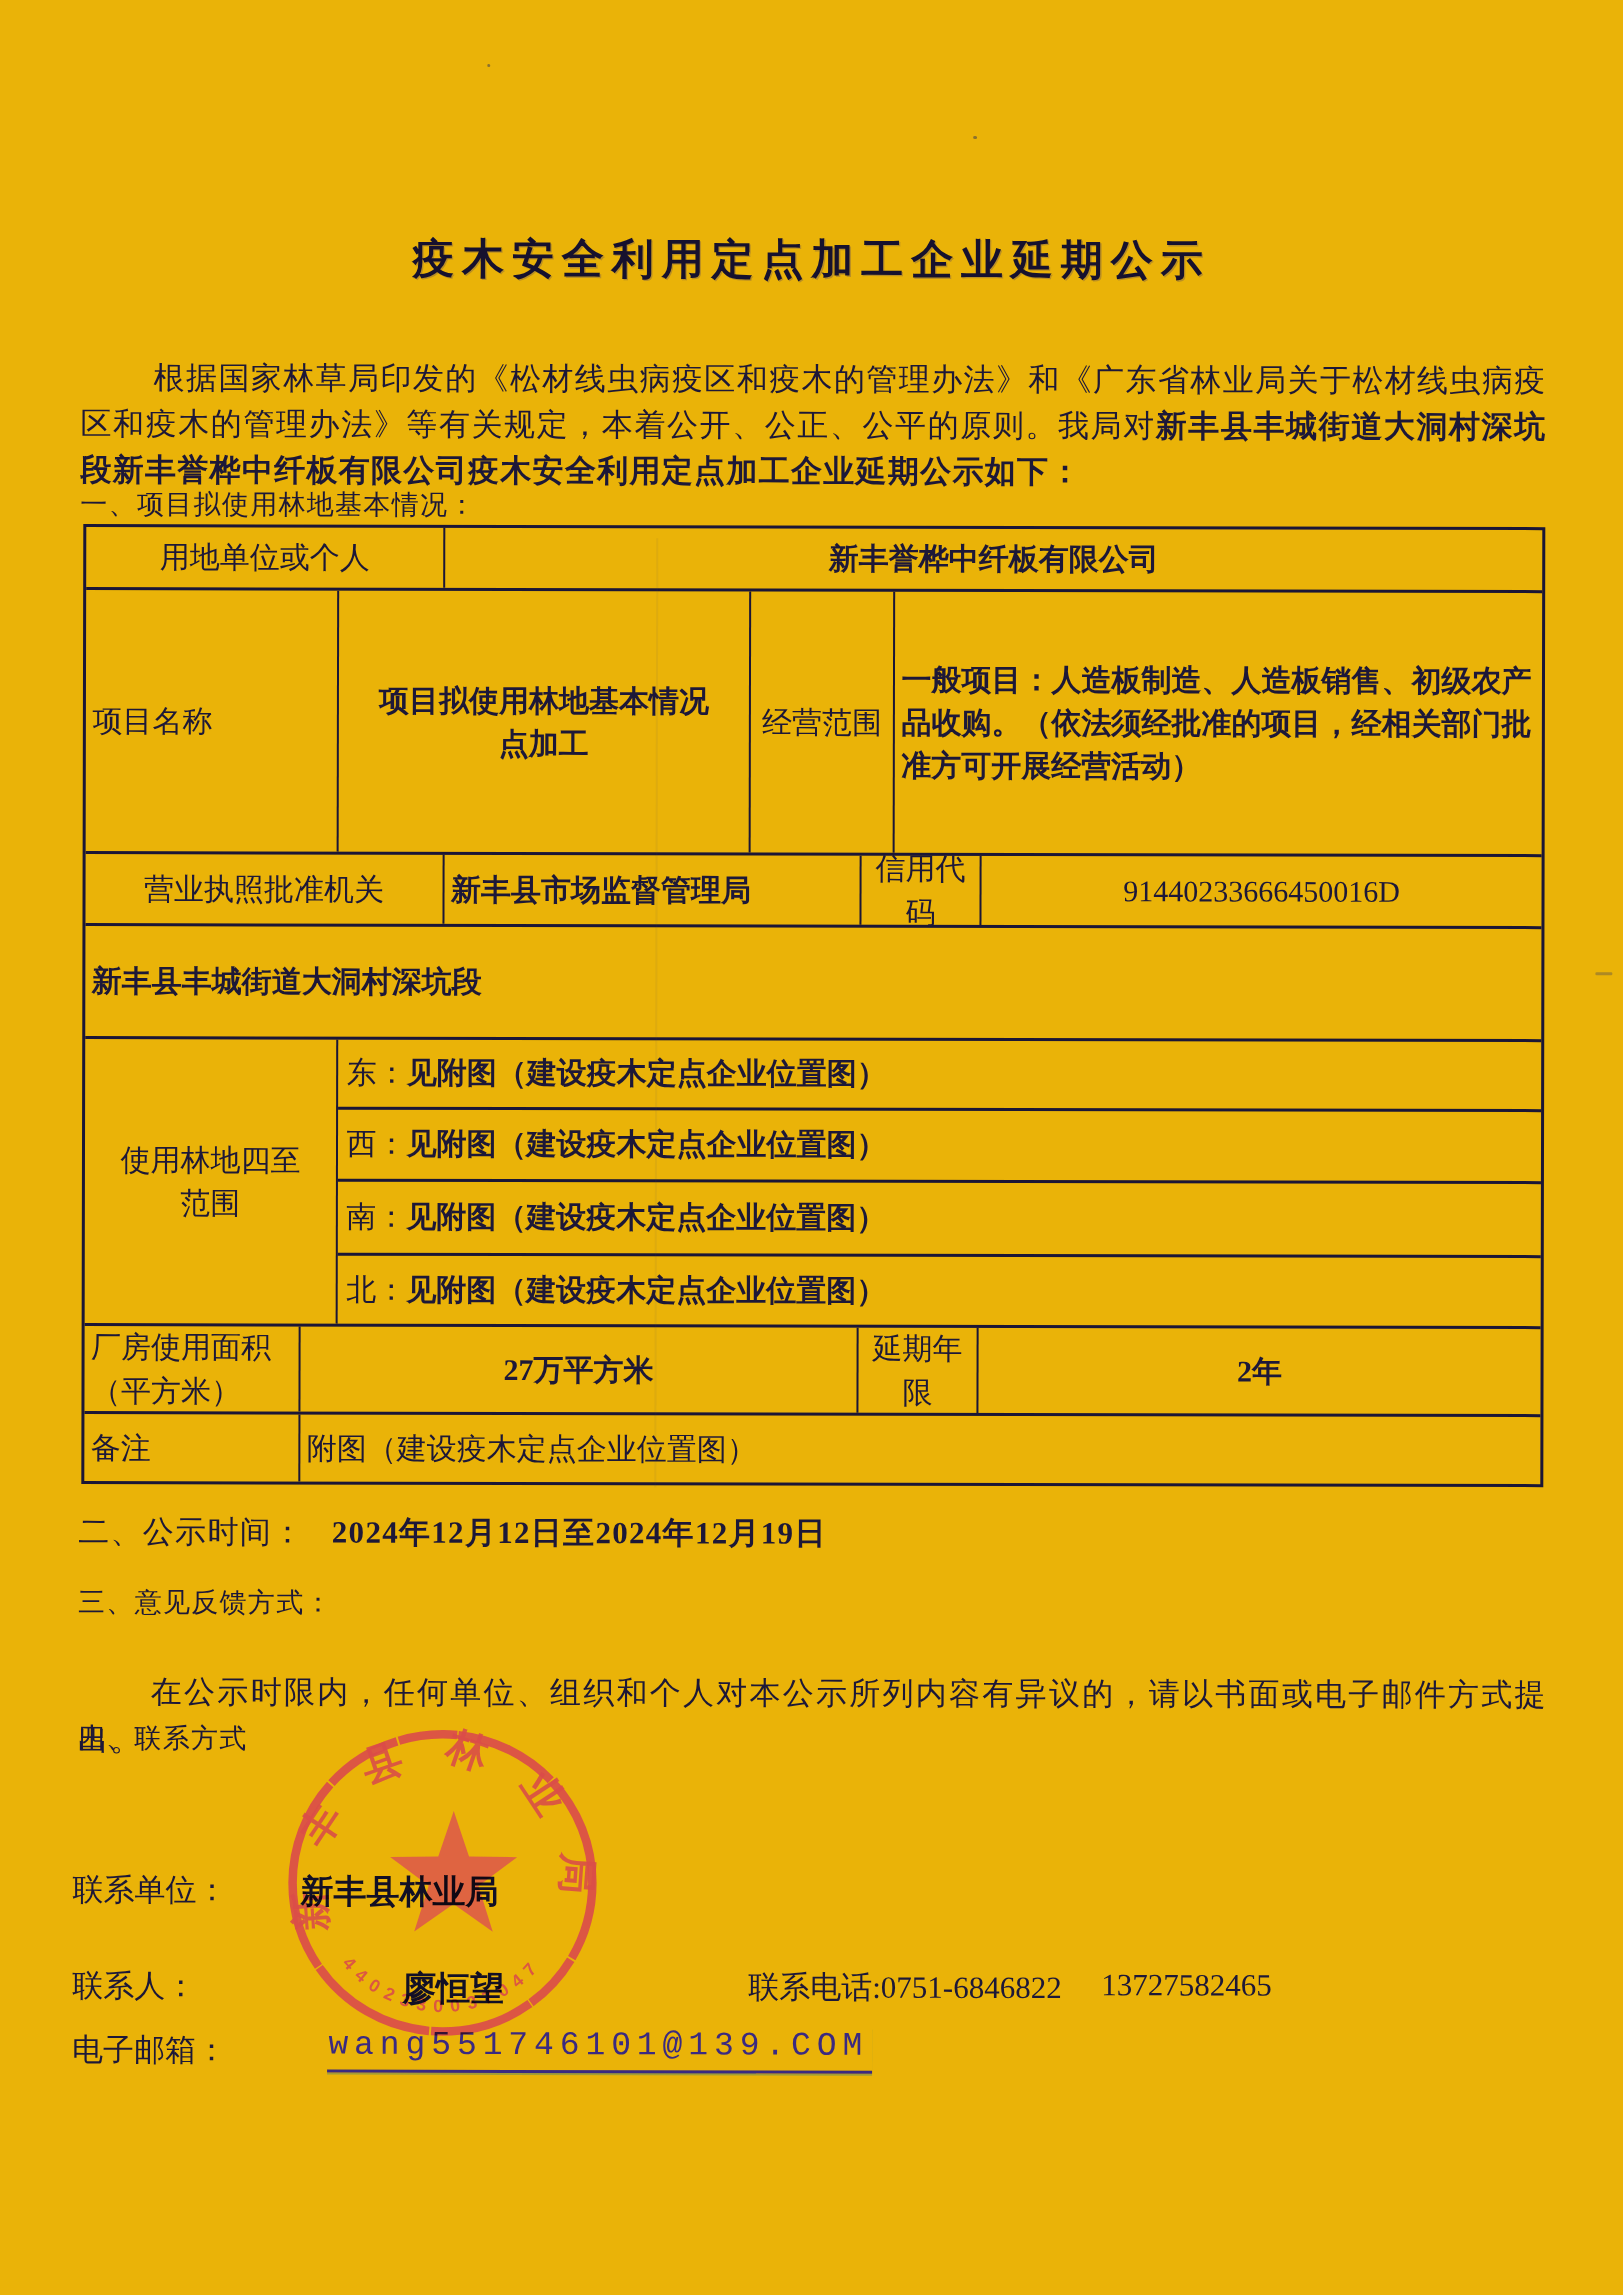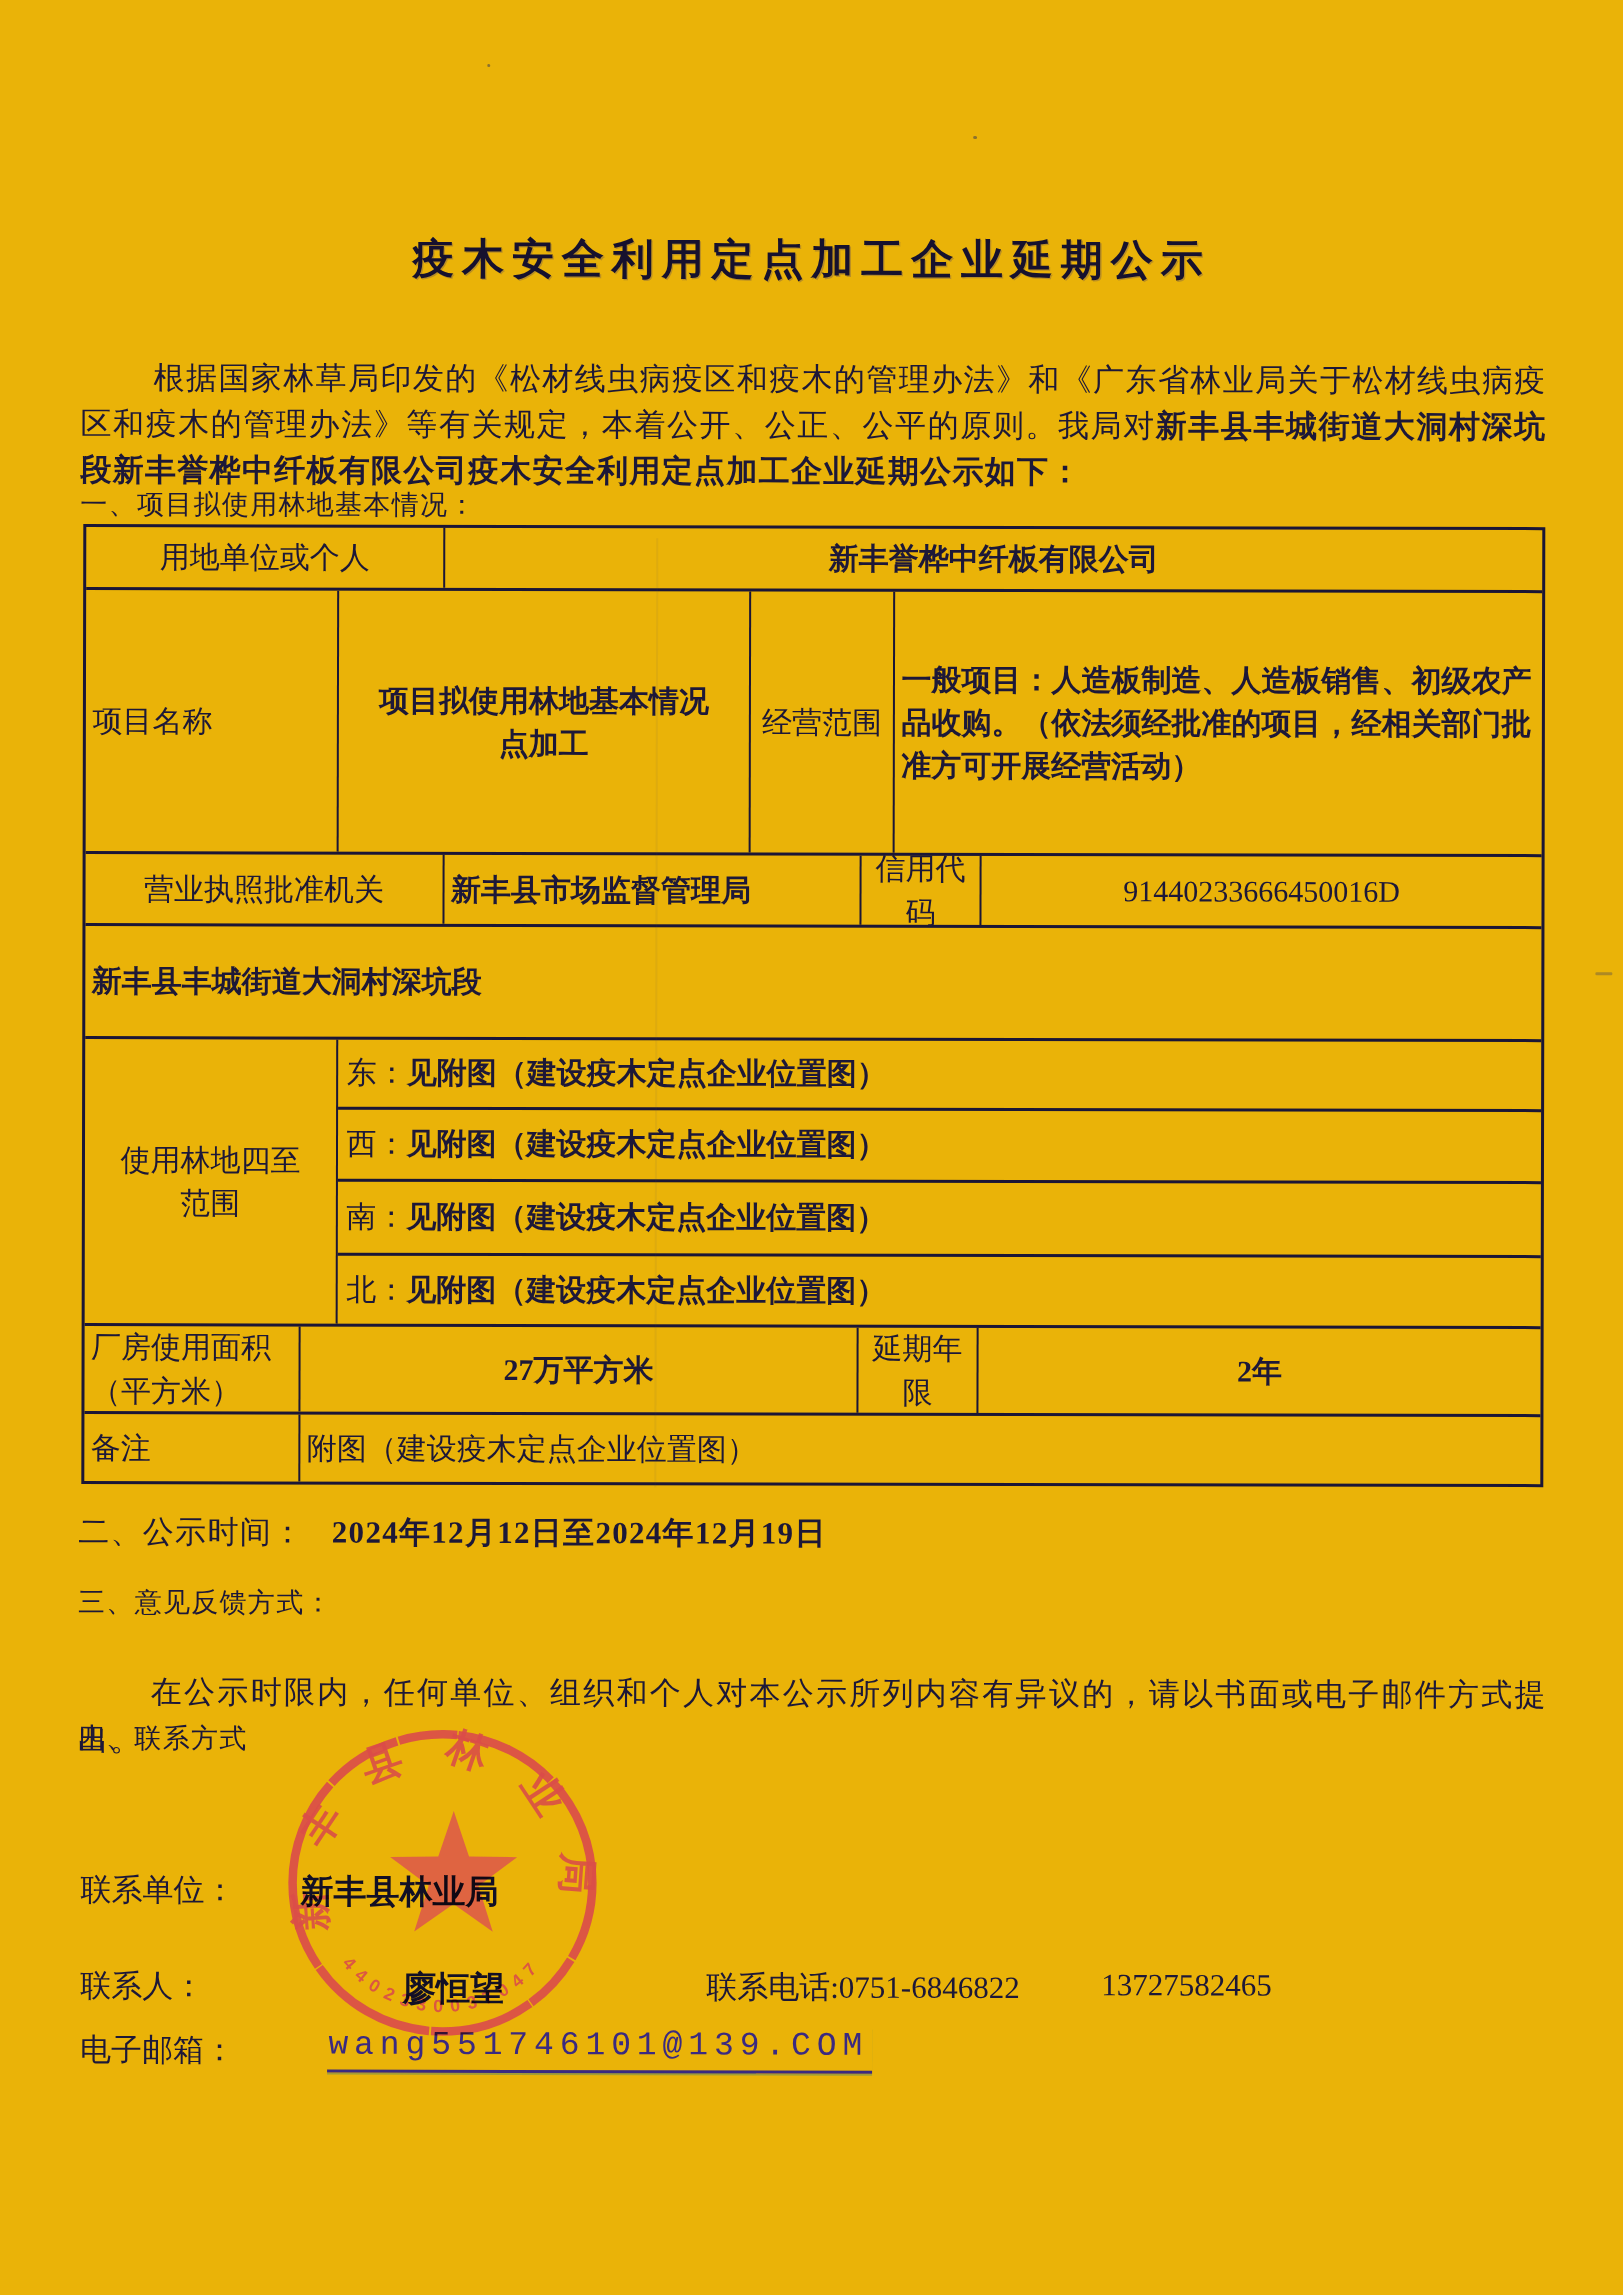--- a/index.html
+++ b/index.html
@@ -78,26 +78,26 @@
   .sec2{left:81px;top:1511px;}
   .sec2 .val{margin-left:27.5px;font-weight:bold;}
   .feedback{
     position:absolute;left:81px;top:1668px;width:1469px;margin:0;
     font-size:31px;line-height:48px;letter-spacing:1.3px;
     text-align:justify;text-indent:73px;
   }
 
   
   .cline{position:absolute;left:0;width:1623px;font-size:31px;}
-  .clabel{position:absolute;left:84px;}
+  .clabel{position:absolute;left:76px;}
   .cu{top:1869px;}
   .cu .cval{position:absolute;left:304px;font-size:33px;font-weight:bold;color:#121026;}
   .cp{top:1965px;}
   .cp .cval{position:absolute;left:406px;font-size:34px;font-weight:bold;color:#121026;}
-  .cp .plabel{position:absolute;left:710px;}
+  .cp .plabel{position:absolute;left:752px;}
   .cp .pv2{position:absolute;left:1105px;}
   .ce{top:2029px;}
   .email{
     position:absolute;left:331px;top:-2.6px;
     font-family:"Liberation Mono","DejaVu Sans Mono",monospace;
     font-size:33px;letter-spacing:5.9px;
     color:#3b2a80;text-decoration:none;
     border-bottom:3.3px solid #3b2a80;padding:0 3.9px 5.2px 1.3px;
     box-shadow:0 2px 0 rgba(30,120,140,.35);
   }

